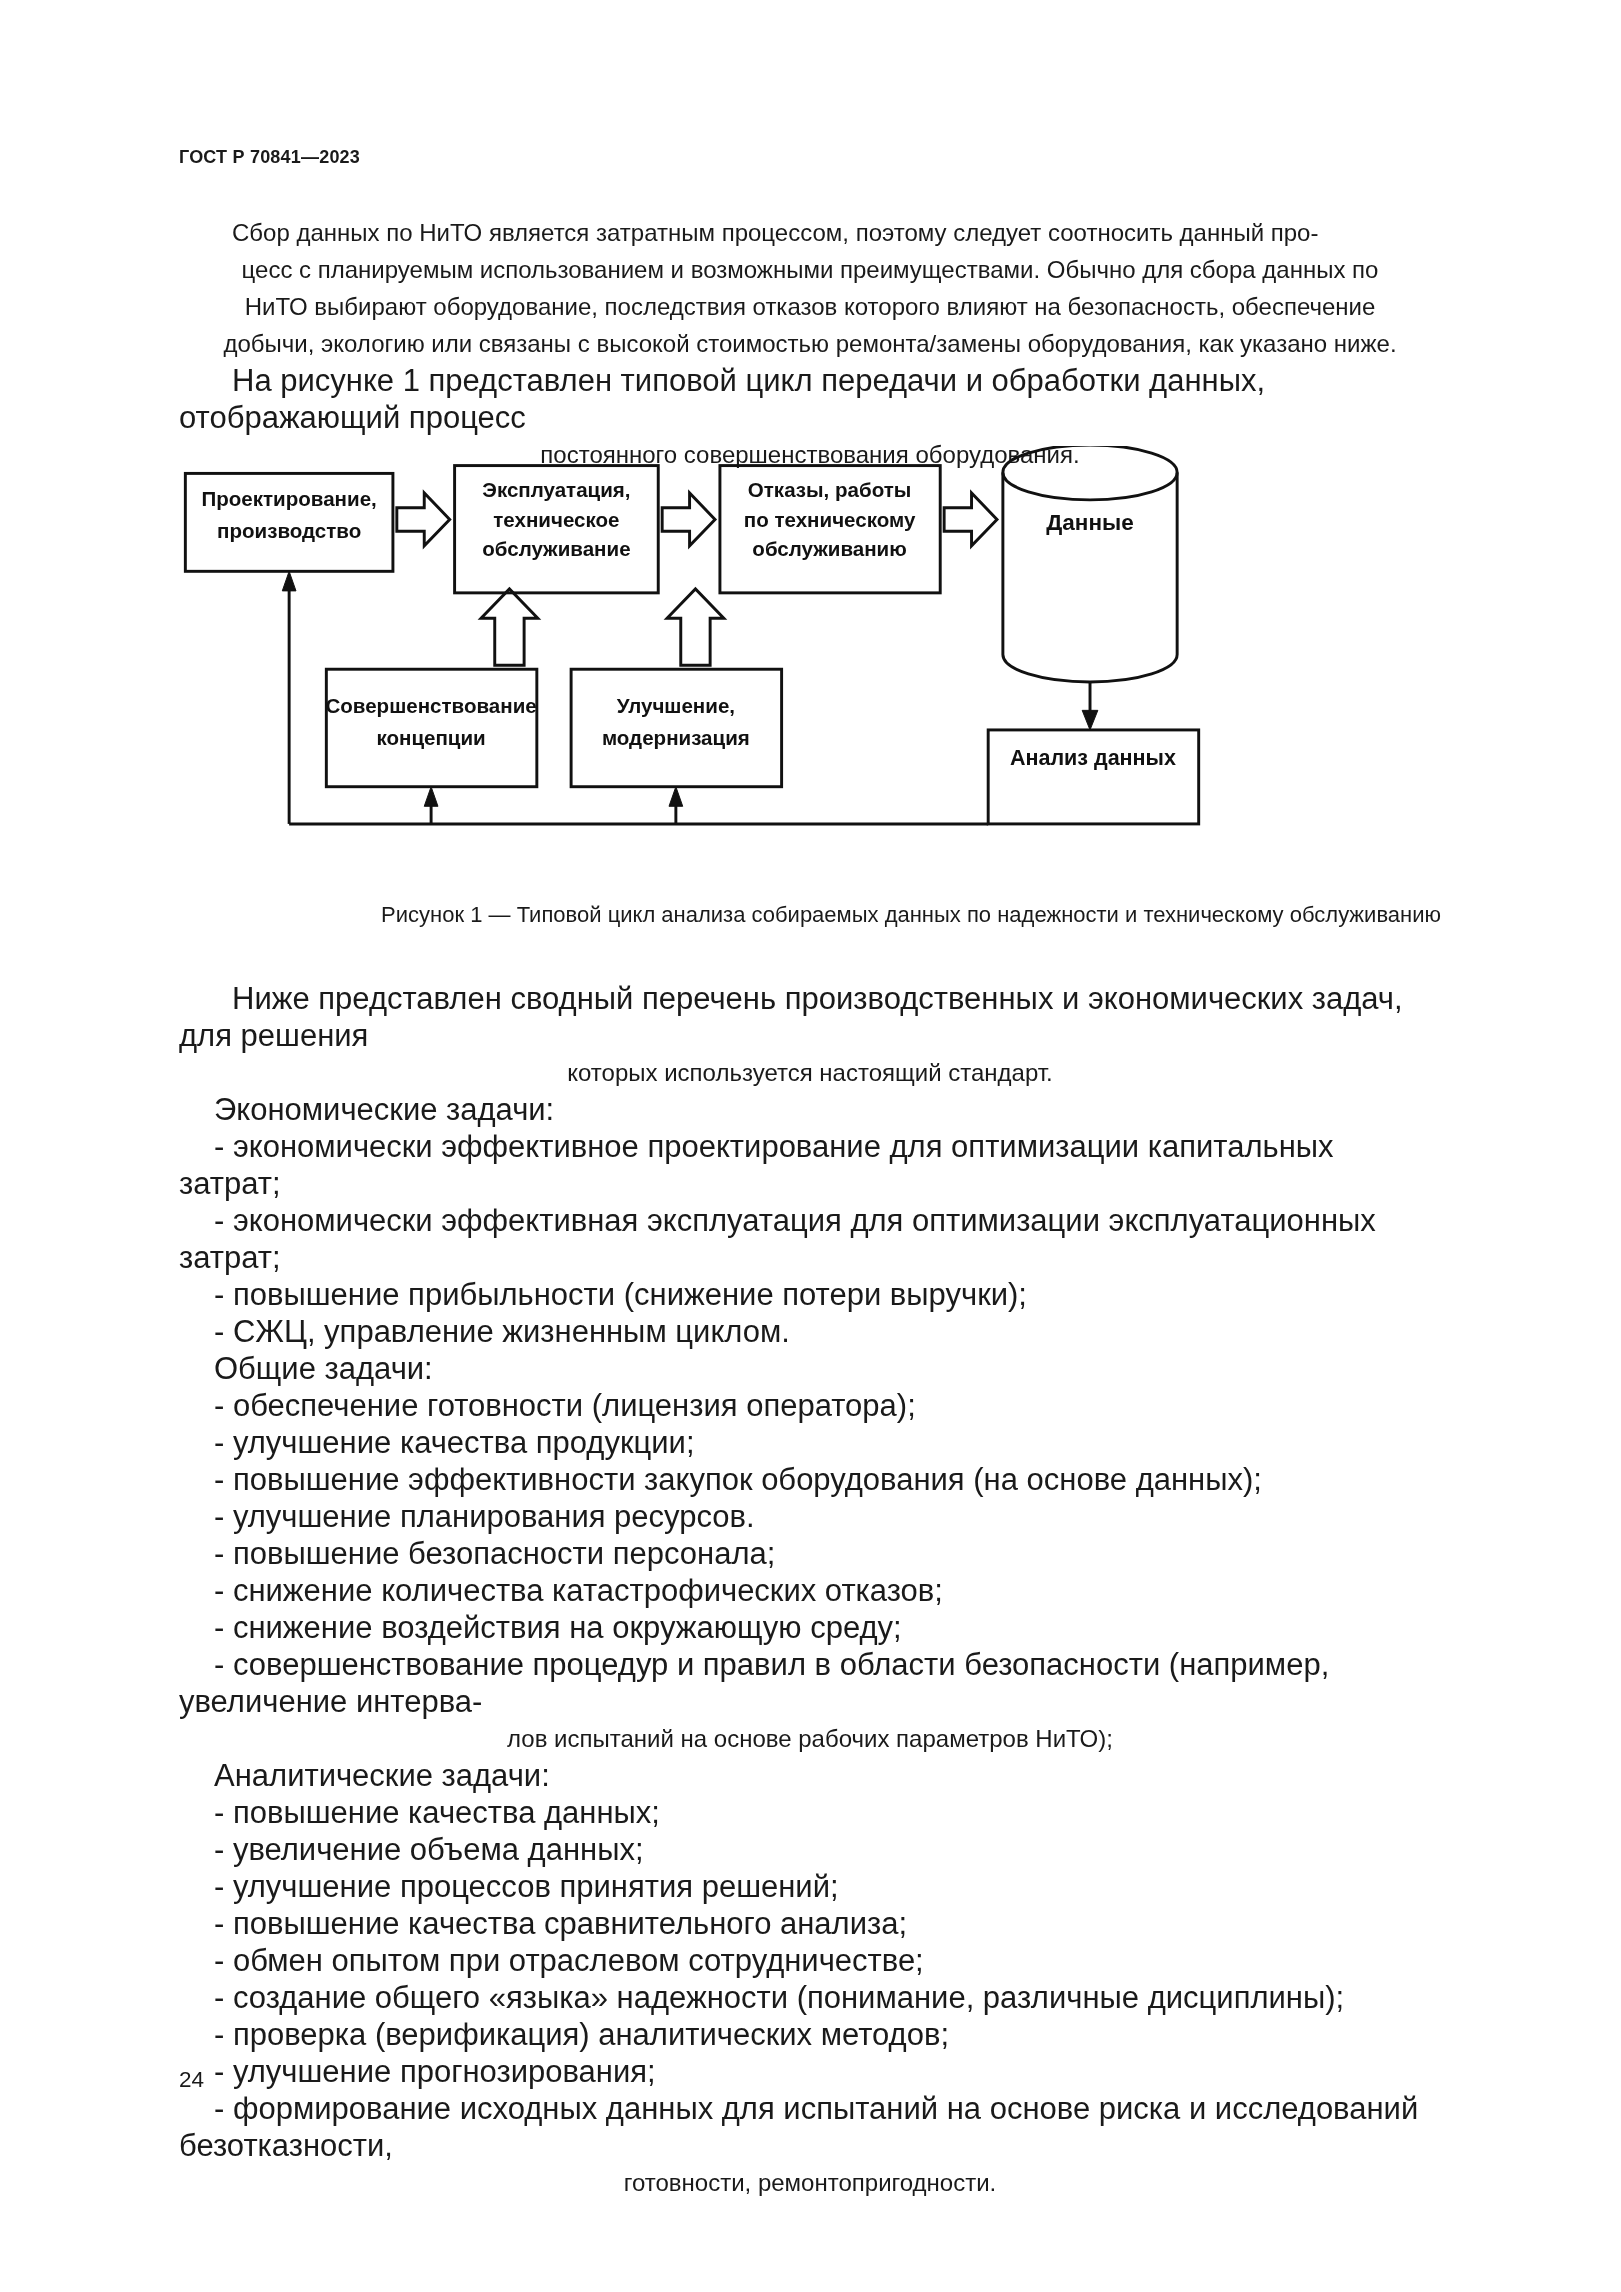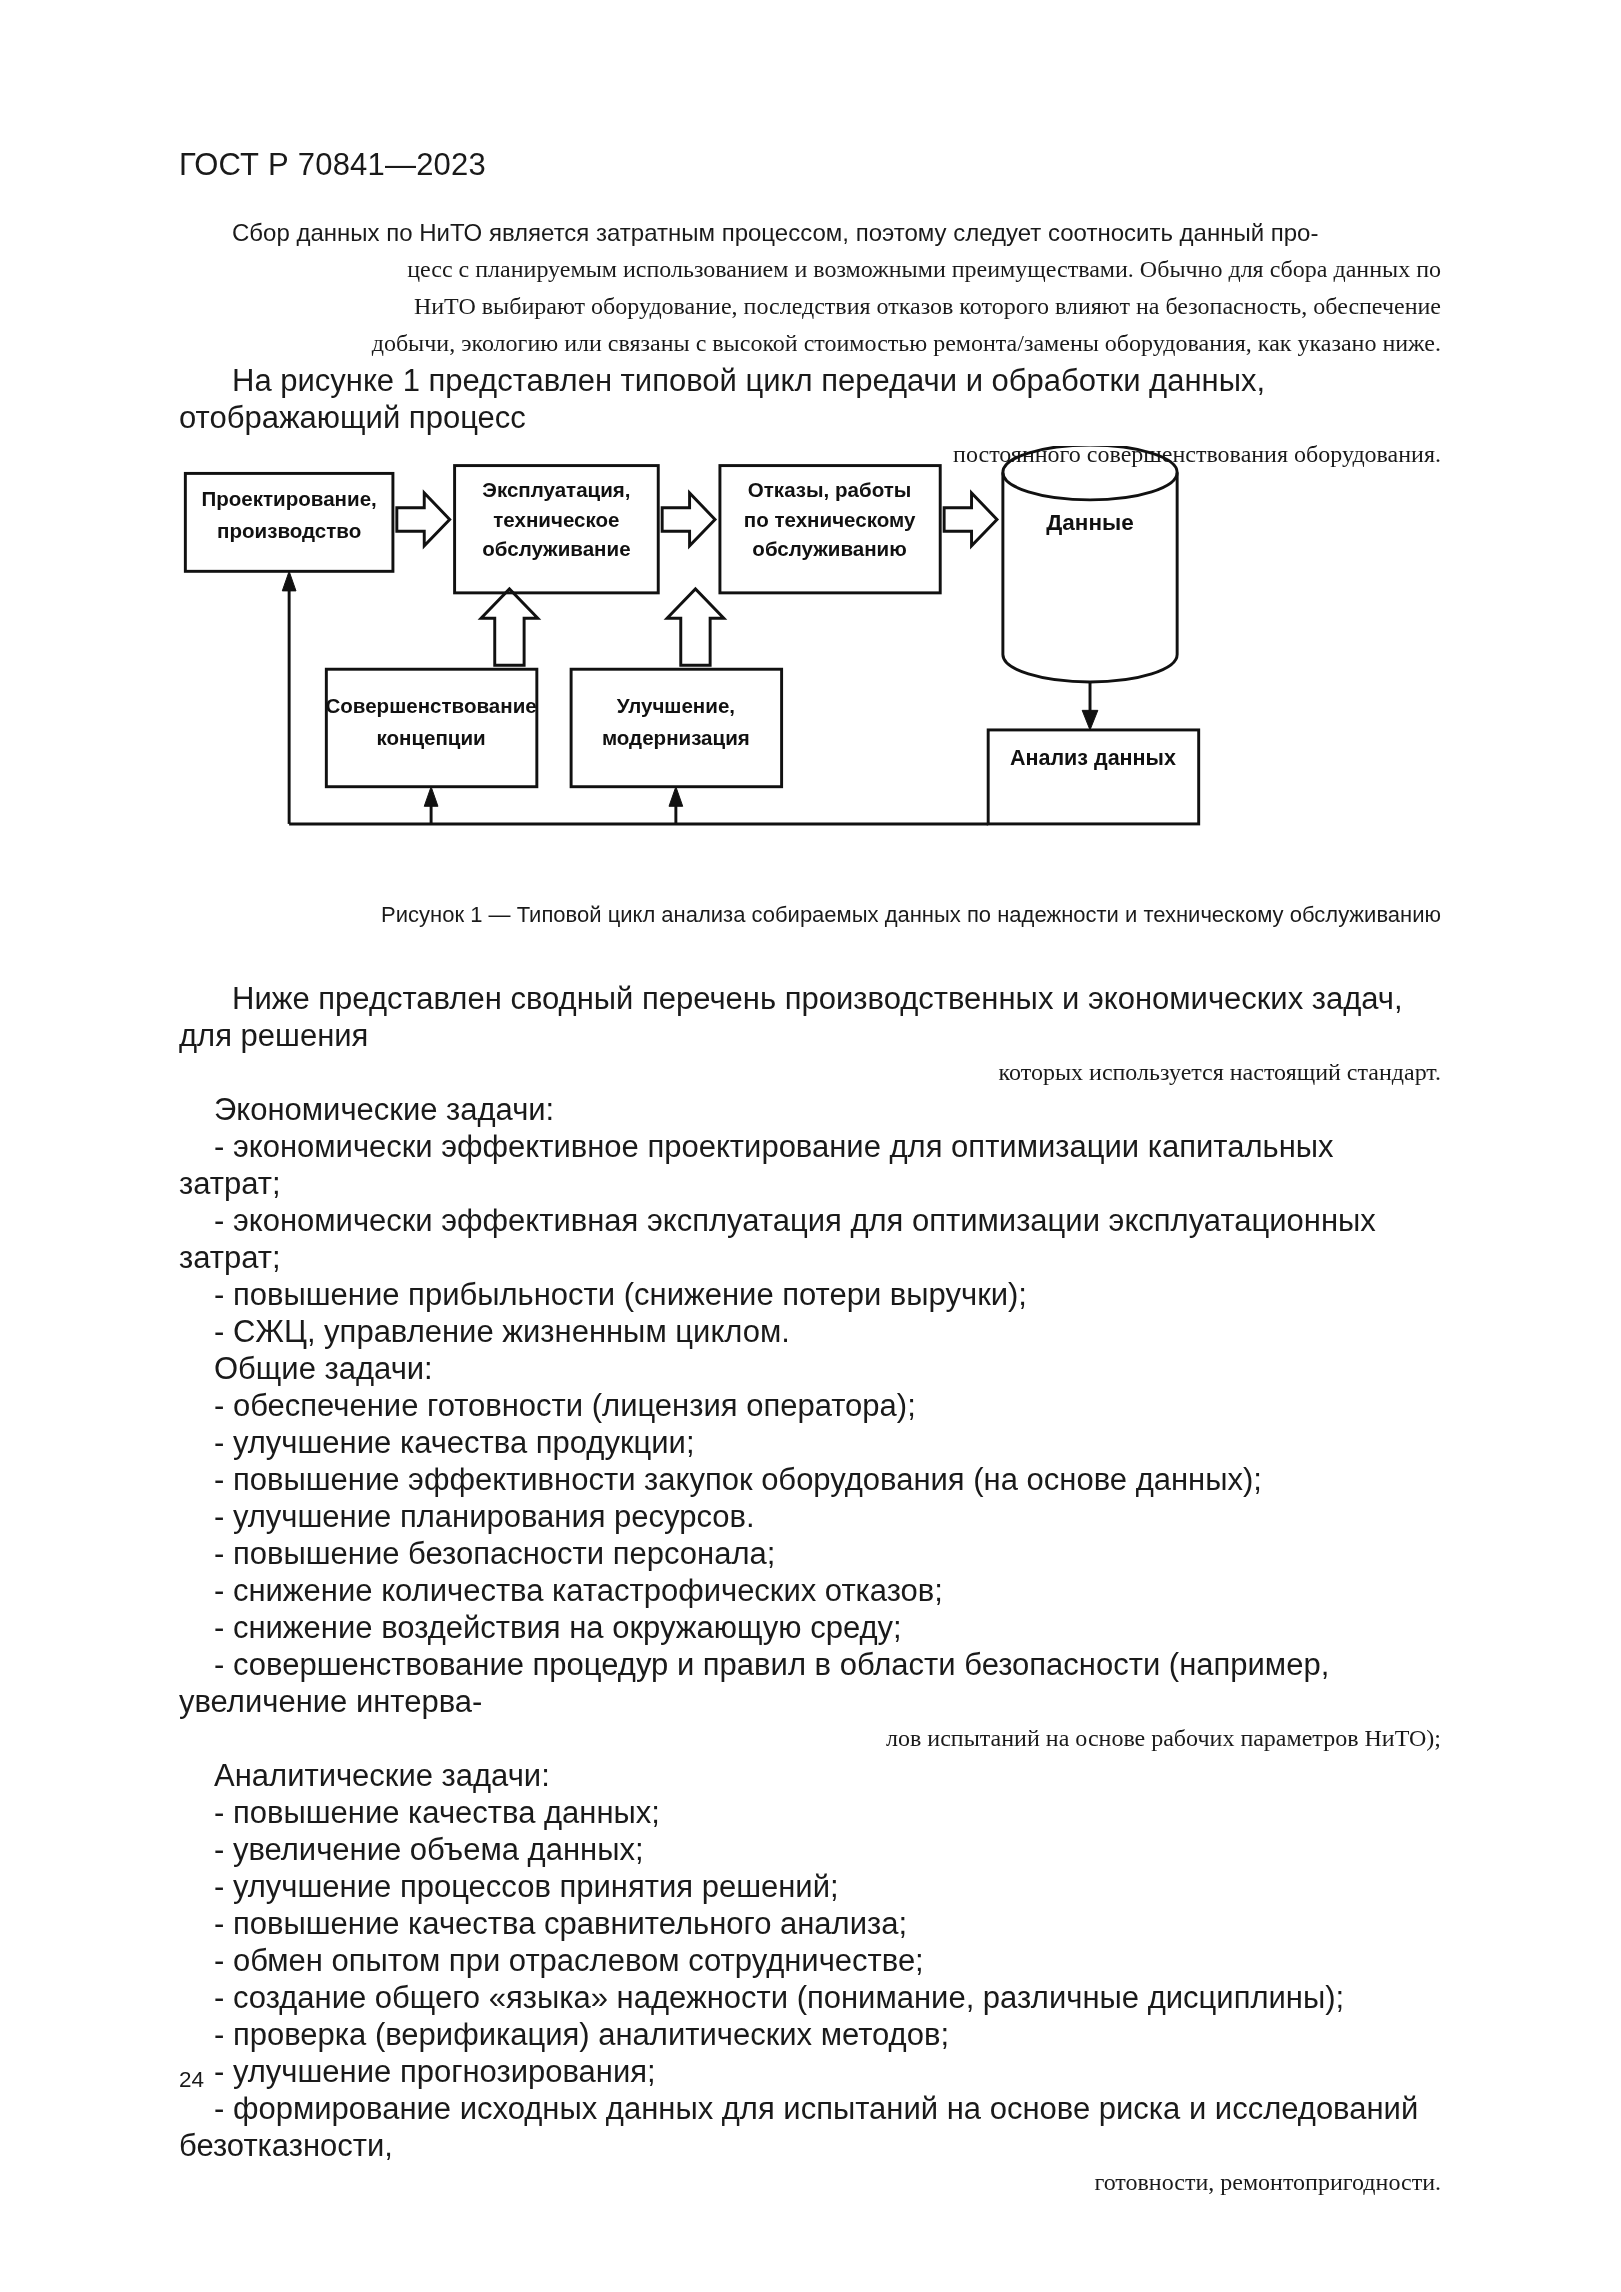--- a/index.html
+++ b/index.html
@@ -20,22 +20,22 @@
     background: #ffffff;
     overflow: hidden;
     box-sizing: border-box;
   }
 
   
   .doc-header {
     position: absolute;
     left: 179px;
     top: 147px;
-    font-size: 31px;
-    font-weight: normal;
+    font-size: 18px;
+    font-weight: bold;
     letter-spacing: 0.2px;
     white-space: nowrap;
   }
 
   
   .body-block {
     position: absolute;
     left: 179px;
     top: 214px;
     width: 1262px;
@@ -59,23 +59,22 @@
   p.line.ind {
     text-indent: 35px;
   }
   p.line.ind-more {
     text-indent: 53px;
   }
   p.wrapline {
     margin: 0;
     font-size: 24px;
     line-height: 37px;
-    text-align: right;
+    text-align: center;
     text-indent: 0;
-    font-family: Liberation Serif, serif;
   }
 
   
   .figure-wrap {
     position: absolute;
     left: 179px;
     top: 446px;
     width: 1262px;
     height: 421px;
   }

